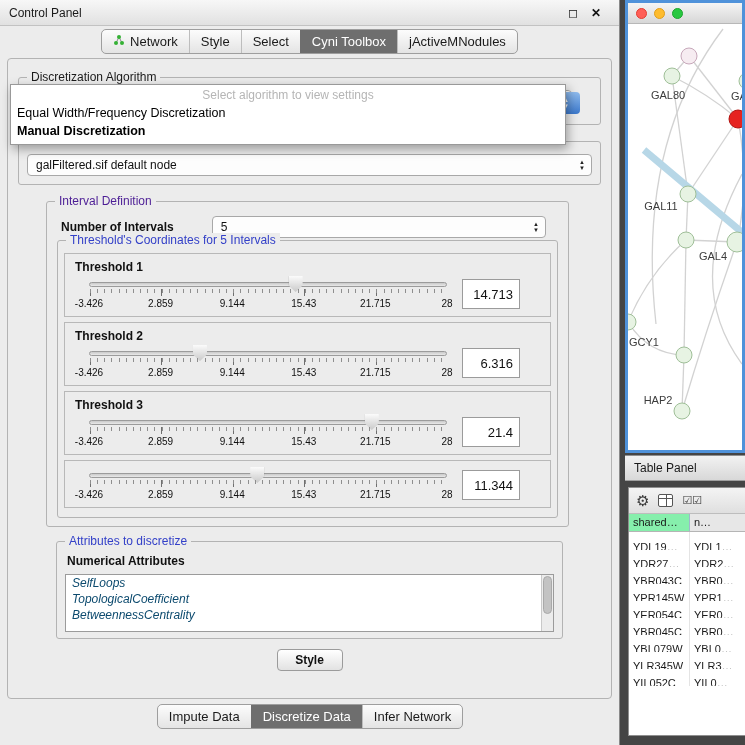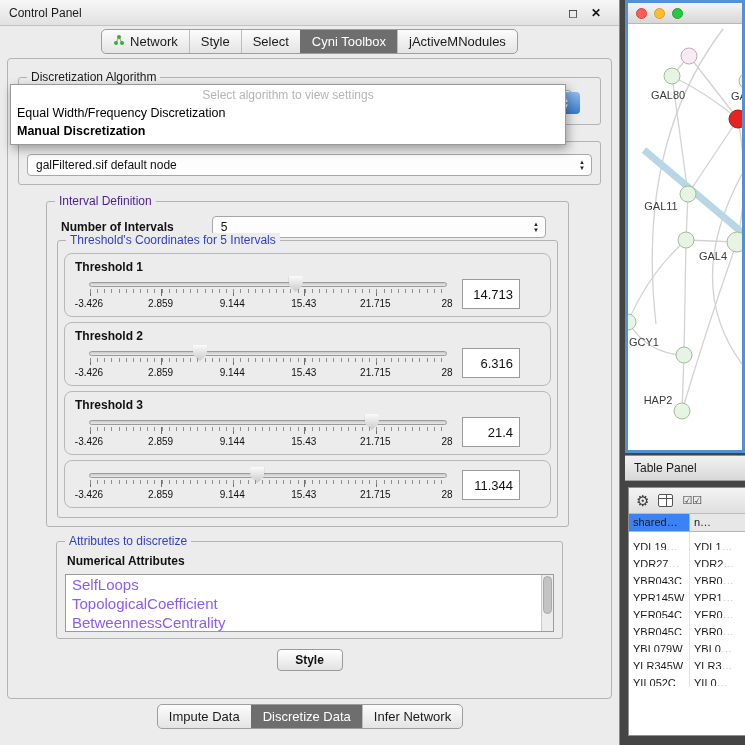--- a/index.html
+++ b/index.html
@@ -31,35 +31,35 @@
 
   .combobox { height:22px; background:#fdfdfd; border:1px solid #a8a8a8; border-radius:4px; display:flex; align-items:center; padding:0 6px 0 8px; font-size:12px; color:#111; }
   .combo-text { flex:1; white-space:nowrap; overflow:hidden; }
   .combo-text.dim { color:#b5b5b5; }
   .combo-arrows { display:flex; flex-direction:column; align-items:center; font-size:6px; line-height:5px; color:#222; gap:1px; }
 
   .num-row { display:flex; align-items:center; margin:0 2px 2px 4px; }
   .num-row .nlabel { font-size:12px; font-weight:bold; color:#111; margin-right:38px; white-space:nowrap; }
   .num-row .combobox { flex:1; margin-right:10px; }
 
-  .threshold { border:1px solid #b8b8b8; border-radius:8px; background:#ececec; padding:4px 8px 2px; margin-bottom:5px; }
+  .threshold { border:1px solid #b8b8b8; border-radius:0; background:#ececec; padding:4px 8px 2px; margin-bottom:5px; }
   .threshold .tlabel { font-size:12px; font-weight:bold; color:#111; height:16px; padding:2px 0 0 2px; }
   .t-row { display:flex; align-items:center; height:40px; }
   .slider { position:relative; width:358px; height:40px; margin-left:16px; }
   .track { position:absolute; left:0; right:0; top:8px; height:5px; background:linear-gradient(#c9c9c9,#e9e9e9); border:1px solid #9b9b9b; border-radius:3px; }
   .thumb { position:absolute; top:2px; width:14px; height:16px; background:linear-gradient(#fbfbfb,#c9c9c9); clip-path:polygon(0 0,100% 0,100% 60%,50% 100%,0 60%); filter:drop-shadow(0 0 1px #777); }
   .ticks-minor { position:absolute; left:1px; right:0; top:15px; height:4px; background:repeating-linear-gradient(to right,#8e8e8e 0 1px,transparent 1px 7.16px); }
   .ticks-major { position:absolute; left:1px; right:0; top:15px; height:7px; background:repeating-linear-gradient(to right,#6f6f6f 0 1px,transparent 1px 71.4px); }
   .scale { position:absolute; left:0; right:0; top:24px; height:12px; font-size:10px; color:#111; }
   .scale span { position:absolute; transform:translateX(-50%); white-space:nowrap; }
   .t-value { width:58px; height:30px; margin-left:auto; margin-right:22px; background:#fff; border:1px solid #9b9b9b; display:flex; align-items:center; justify-content:flex-end; padding-right:6px; font-size:13px; color:#111; }
 
   .attrs-label { font-size:12px; font-weight:bold; color:#111; margin:0 0 6px 2px; }
   .attr-list { position:relative; height:58px; background:#fff; border:1px solid #9b9b9b; overflow:hidden; padding-right:13px; }
-  .list-item { font-size:15px; padding:1px 6px; color:#8b5cf6; white-space:nowrap; }
+  .list-item { font-size:12px; padding:1px 6px; color:#0c4a6e; white-space:nowrap;font-style:italic; }
   .vscroll { position:absolute; right:0; top:0; bottom:0; width:12px; background:#ececec; border-left:1px solid #c9c9c9; }
   .vthumb { position:absolute; left:1px; top:1px; width:9px; height:38px; background:#c3c3c3; border:1px solid #a9a9a9; border-radius:5px; }
 
   .apply-btn { display:block; margin:10px auto 0; width:66px; height:22px; background:linear-gradient(#ffffff,#e2e2e2); border:1px solid #9b9b9b; border-radius:4px; font-size:12px; font-weight:bold; color:#111; font-family:inherit; }
 
   .bottom-tabs { position:absolute; bottom:16px; left:0; width:620px; display:flex; justify-content:center; }
 
   
   .algo-popup { position:absolute; left:10px; top:84px; width:556px; background:#fff; border:1px solid #999; box-shadow:2px 4px 10px rgba(0,0,0,.35); z-index:50; padding:2px 0 4px; }
   .popup-placeholder { text-align:center; color:#b5b5b5; font-size:12px; padding:1px 0 2px; }
@@ -81,21 +81,21 @@
 
   .table-window { position:absolute; left:628px; top:487px; width:117px; height:249px; background:#fff; border:1px solid #8f8f8f; border-right:none; }
   .t-toolbar { height:26px; background:linear-gradient(#f4f4f4,#dfdfdf); border-bottom:1px solid #bdbdbd; display:flex; align-items:center; gap:9px; padding:0 7px; }
   .gear { font-size:15px; color:#3a3a3a; line-height:1; }
   .col-icon { width:15px; height:13px; border:1px solid #555; background:#fff; position:relative; border-radius:2px; }
   .col-icon::before { content:""; position:absolute; left:50%; top:0; bottom:0; width:1px; background:#555; }
   .col-icon::after  { content:""; position:absolute; left:0; right:0; top:3px; height:1px; background:#555; }
   .cb-icons { font-size:11px; color:#333; white-space:nowrap; }
   .thead { display:flex; height:18px; font-size:11px; border-bottom:1px solid #b5b5b5; }
   .th { padding:2px 4px; overflow:hidden; white-space:nowrap; color:#1a1a1a; }
-  .th.c0 { width:61px; background:#3b82f6; border-right:1px solid #9fb6cc; }
+  .th.c0 { width:61px; background:#86efac; border-right:1px solid #9fb6cc; }
   .th.c1 { flex:1; background:#e7e7e7; }
   .trows { background:#fff; }
   .trow { display:flex; height:17px; }
   .tcell { font-size:11px; padding:9px 4px; white-space:nowrap; overflow:hidden; color:#1a1a1a;text-decoration:underline; }
   .tcell.c0 { width:61px; border-right:1px solid #e4e4e4; }
   .tcell.c1 { flex:1; }
 </style>
 </head>
 <body>
 

